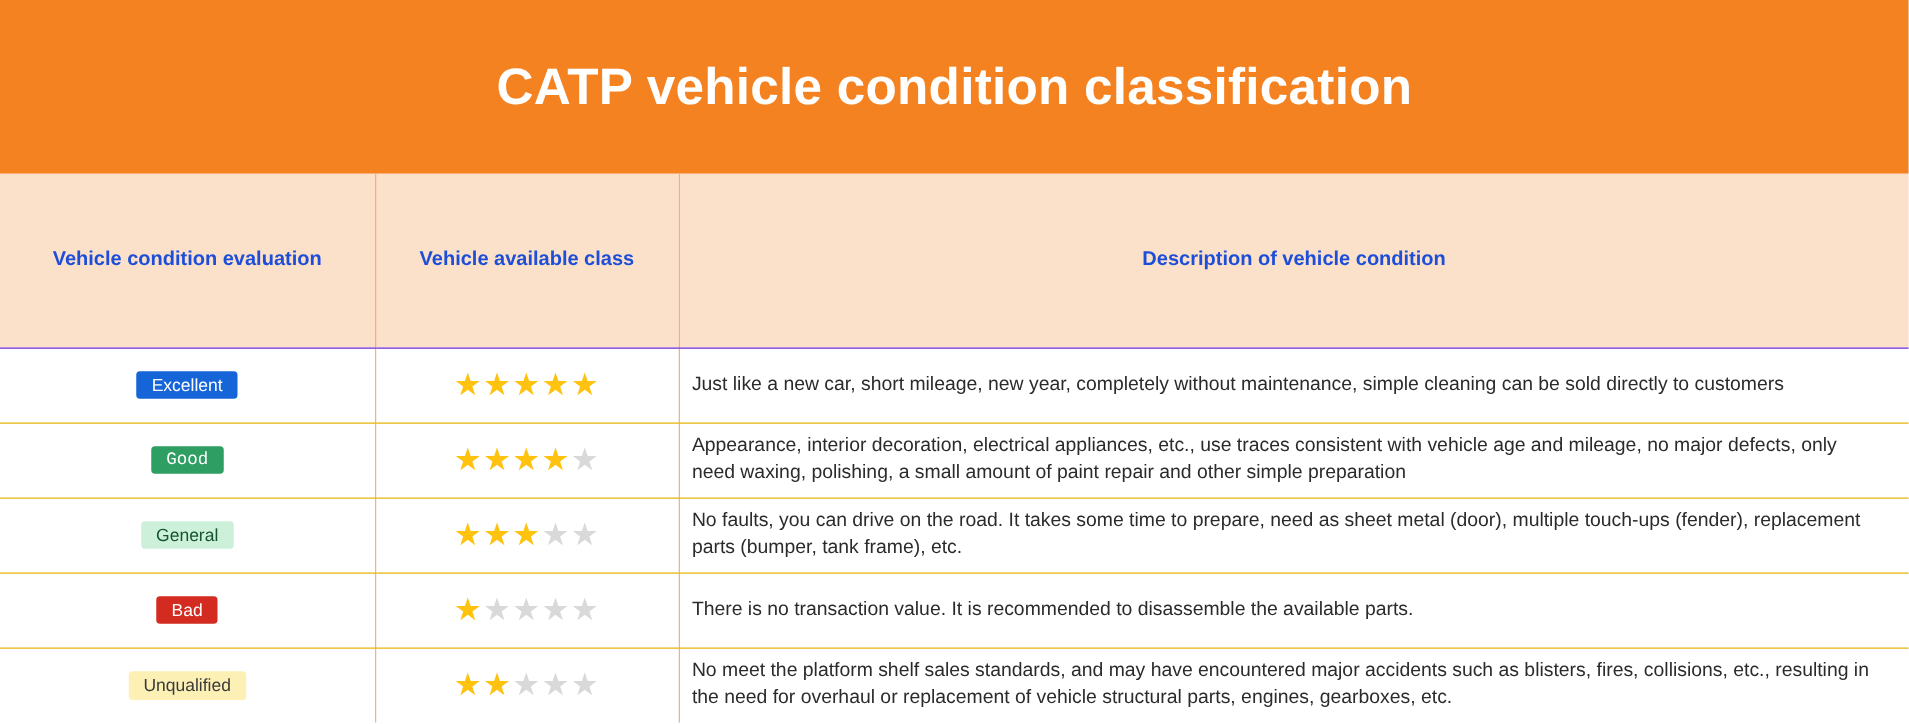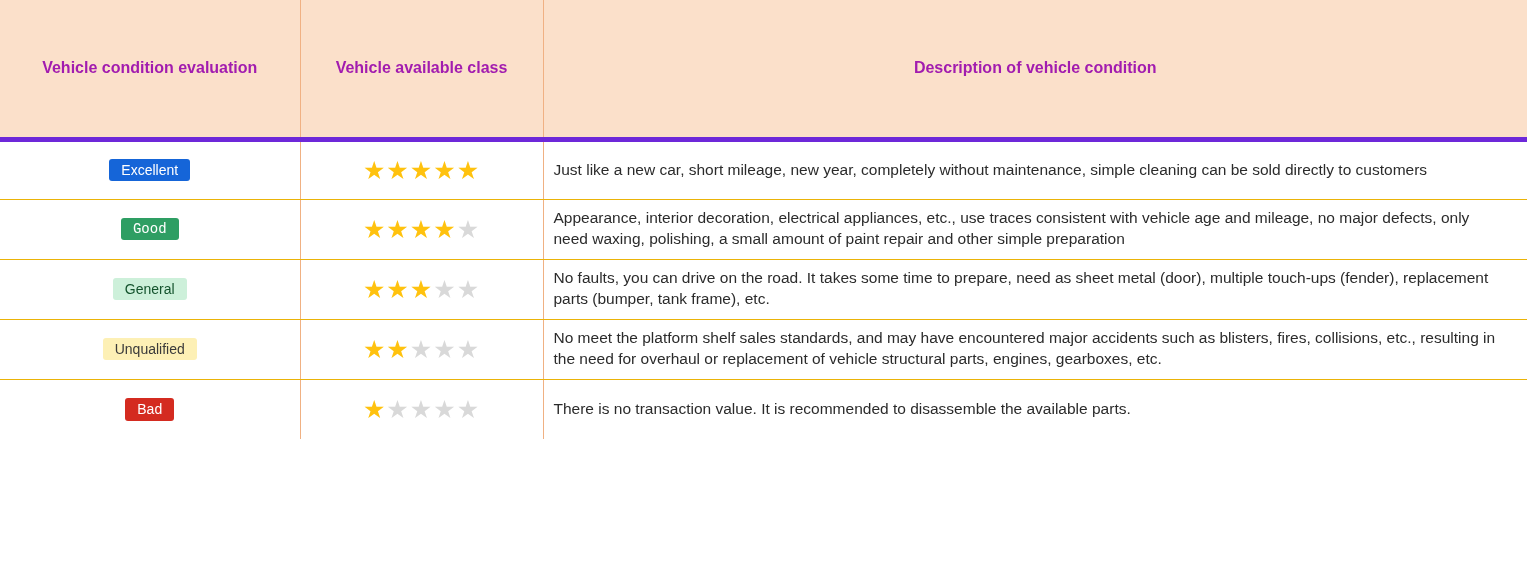--- a/index.html
+++ b/index.html
@@ -39,27 +39,27 @@
     border-collapse: collapse;
     table-layout: fixed;
     width: 1527px;
   }
   table.grid col.c1 { width: 300px; }
   table.grid col.c2 { width: 243px; }
   table.grid col.c3 { width: 984px; }
 
   thead th {
     background: #fbe0ca;
-    color: #a21caf;
+    color: #1d4ed8;
     font-size: 16px;
     font-weight: bold;
     height: 139px;
     vertical-align: middle;
     border-right: 1px solid #f0b183;
-    border-bottom: 5px solid #6d28d9;
+    border-bottom: 1px solid #6d28d9;
     padding: 0 2px;
     box-sizing: border-box;
   }
   thead th:last-child { border-right: none; }
 
   tbody td {
     border-right: 1px solid #f0b183;
     border-bottom: 1px solid #eab308;
     height: 60px;
     vertical-align: middle;
@@ -99,20 +99,23 @@
     line-height: 1;
   }
   .star.on  { color: #ffc20e; }
   .star.off { color: #d9d9d9; }
 </style>
 </head>
 <body>
 
 <div class="doc">
 
+  <div class="title-bar">
+    <div class="title">CATP vehicle condition classification</div>
+  </div>
 
   <table class="grid">
     <colgroup>
       <col class="c1">
       <col class="c2">
       <col class="c3">
     </colgroup>
     <thead>
       <tr>
         <th>Vehicle condition evaluation</th>
@@ -130,25 +133,25 @@
           <td class="eval"><span class="badge badge-good">Good</span></td>
           <td class="stars"><span><span class="star on">★</span><span class="star on">★</span><span class="star on">★</span><span class="star on">★</span><span class="star off">★</span></span></td>
           <td class="desc">Appearance, interior decoration, electrical appliances, etc., use traces consistent with vehicle age and mileage, no major defects, only need waxing, polishing, a small amount of paint repair and other simple preparation</td>
         </tr>
         <tr>
           <td class="eval"><span class="badge badge-general">General</span></td>
           <td class="stars"><span><span class="star on">★</span><span class="star on">★</span><span class="star on">★</span><span class="star off">★</span><span class="star off">★</span></span></td>
           <td class="desc">No faults, you can drive on the road. It takes some time to prepare, need as sheet metal (door), multiple touch-ups (fender), replacement parts (bumper, tank frame), etc.</td>
         </tr>
         <tr>
+          <td class="eval"><span class="badge badge-bad">Bad</span></td>
+          <td class="stars"><span><span class="star on">★</span><span class="star off">★</span><span class="star off">★</span><span class="star off">★</span><span class="star off">★</span></span></td>
+          <td class="desc">There is no transaction value. It is recommended to disassemble the available parts.</td>
+        </tr>
+        <tr>
           <td class="eval"><span class="badge badge-unqualified">Unqualified</span></td>
           <td class="stars"><span><span class="star on">★</span><span class="star on">★</span><span class="star off">★</span><span class="star off">★</span><span class="star off">★</span></span></td>
           <td class="desc">No meet the platform shelf sales standards, and may have encountered major accidents such as blisters, fires, collisions, etc., resulting in the need for overhaul or replacement of vehicle structural parts, engines, gearboxes, etc.</td>
-        </tr>
-        <tr>
-          <td class="eval"><span class="badge badge-bad">Bad</span></td>
-          <td class="stars"><span><span class="star on">★</span><span class="star off">★</span><span class="star off">★</span><span class="star off">★</span><span class="star off">★</span></span></td>
-          <td class="desc">There is no transaction value. It is recommended to disassemble the available parts.</td>
         </tr>
       </tbody>
   </table>
 
 </div>
 
 </body></html>

